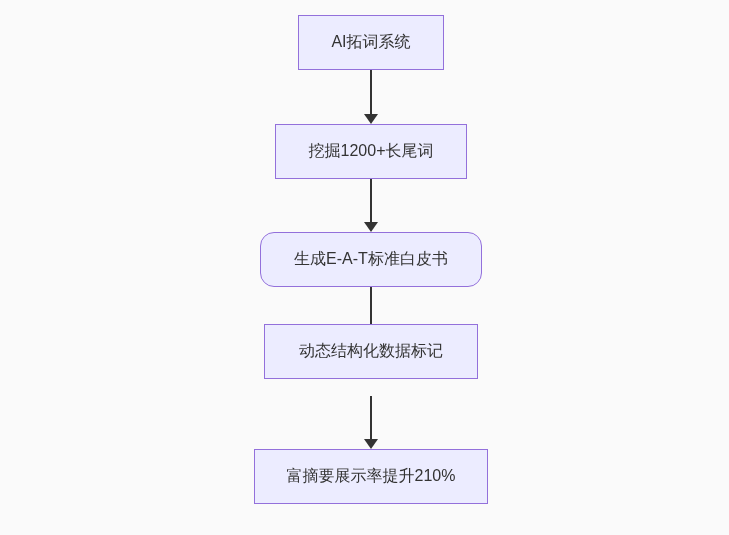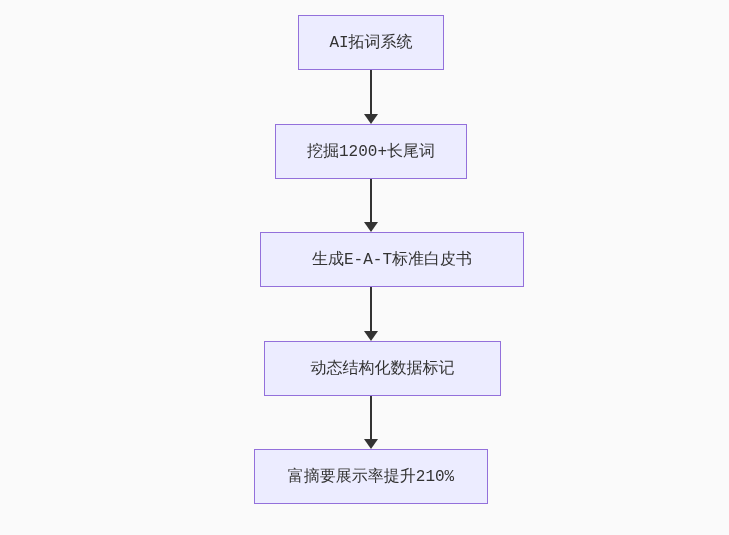--- a/index.html
+++ b/index.html
@@ -10,40 +10,39 @@
     width: 729px;
     height: 535px;
     background: #fafafa;
     font-family: "Liberation Sans", "DejaVu Sans", sans-serif;
     overflow: hidden;
   }
   .canvas {
     position: relative;
     width: 729px;
     height: 535px;
-    font-family: Liberation Mono, monospace;
   }
   .node {
     position: absolute;
     box-sizing: border-box;
     height: 55px;
     background: #ECECFF;
     border: 1.5px solid #9370DB;
     color: #333333;
     font-size: 16px;
     display: flex;
     align-items: center;
     justify-content: center;
     text-align: center;
     white-space: nowrap;
   }
   .node-1 { left: 298px; top: 15px;  width: 146px; }
   .node-2 { left: 275px; top: 124px; width: 192px; }
-  .node-3 { left: 260px; top: 232px; width: 264px; }
-  .node-4 { left: 264px; top: 341px; width: 237px; }
+  .node-3 { left: 260px; top: 232px; width: 222px; border-radius: 14px; }
+  .node-4 { left: 264px; top: 324px; width: 214px; }
   .node-5 { left: 254px; top: 449px; width: 234px; justify-content: center; }
 
   .edge {
     position: absolute;
     left: 364px;  
     width: 14px;
   }
   .edge-1 { top: 70px;  height: 54px; }
   .edge-2 { top: 179px; height: 53px; }
   .edge-3 { top: 287px; height: 54px; }

